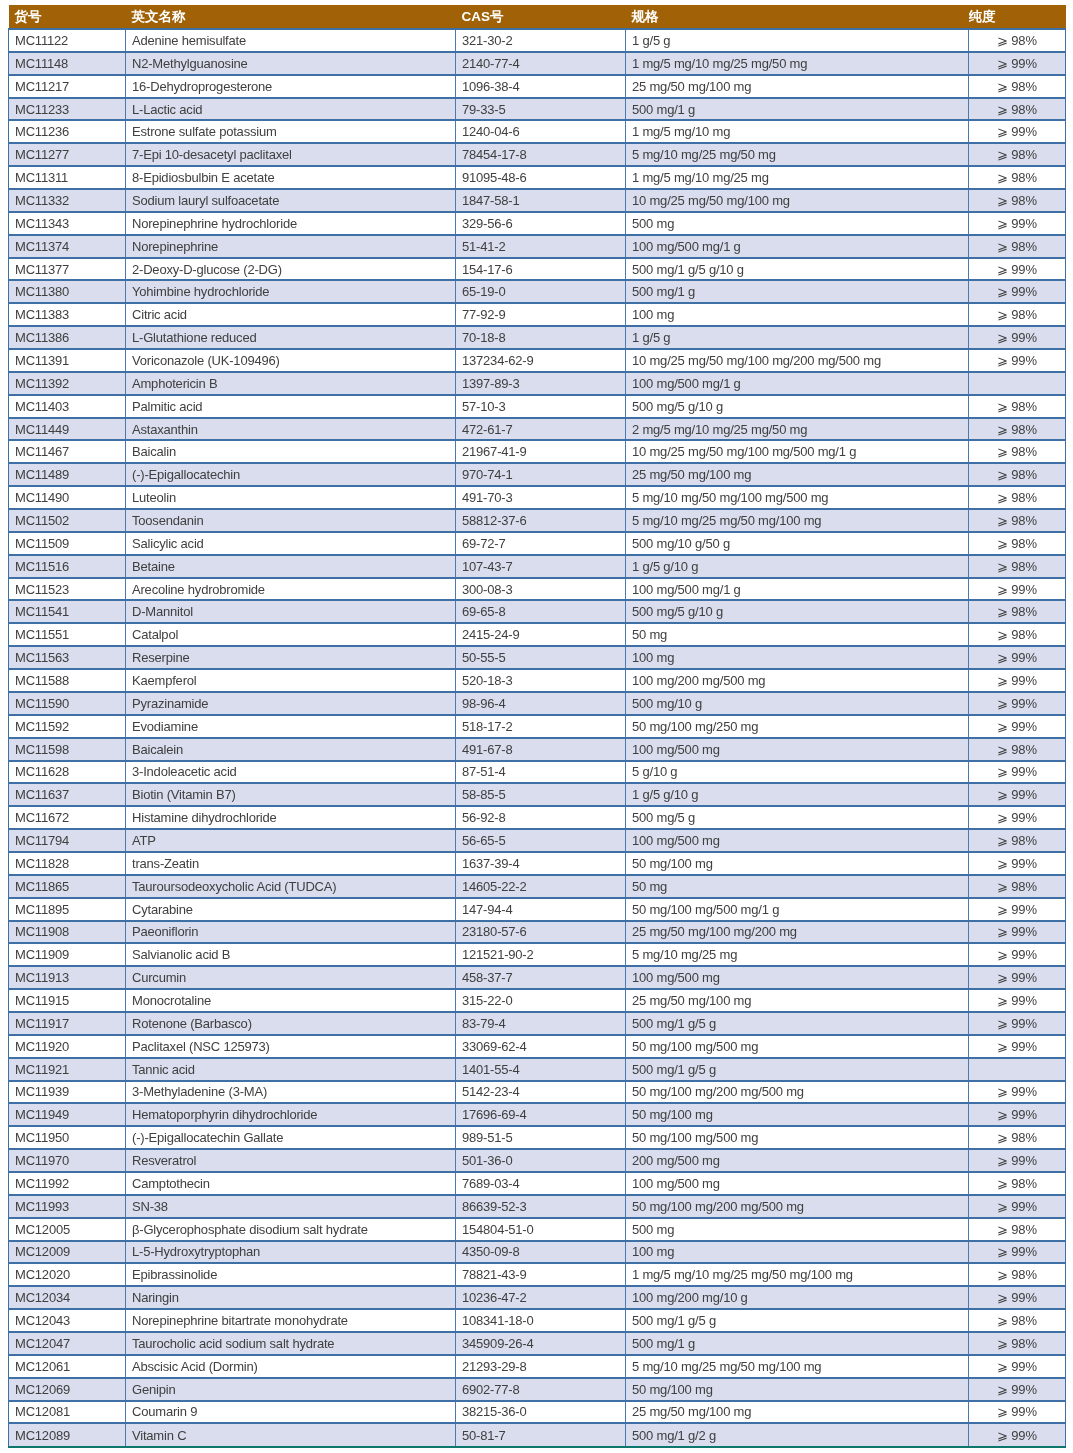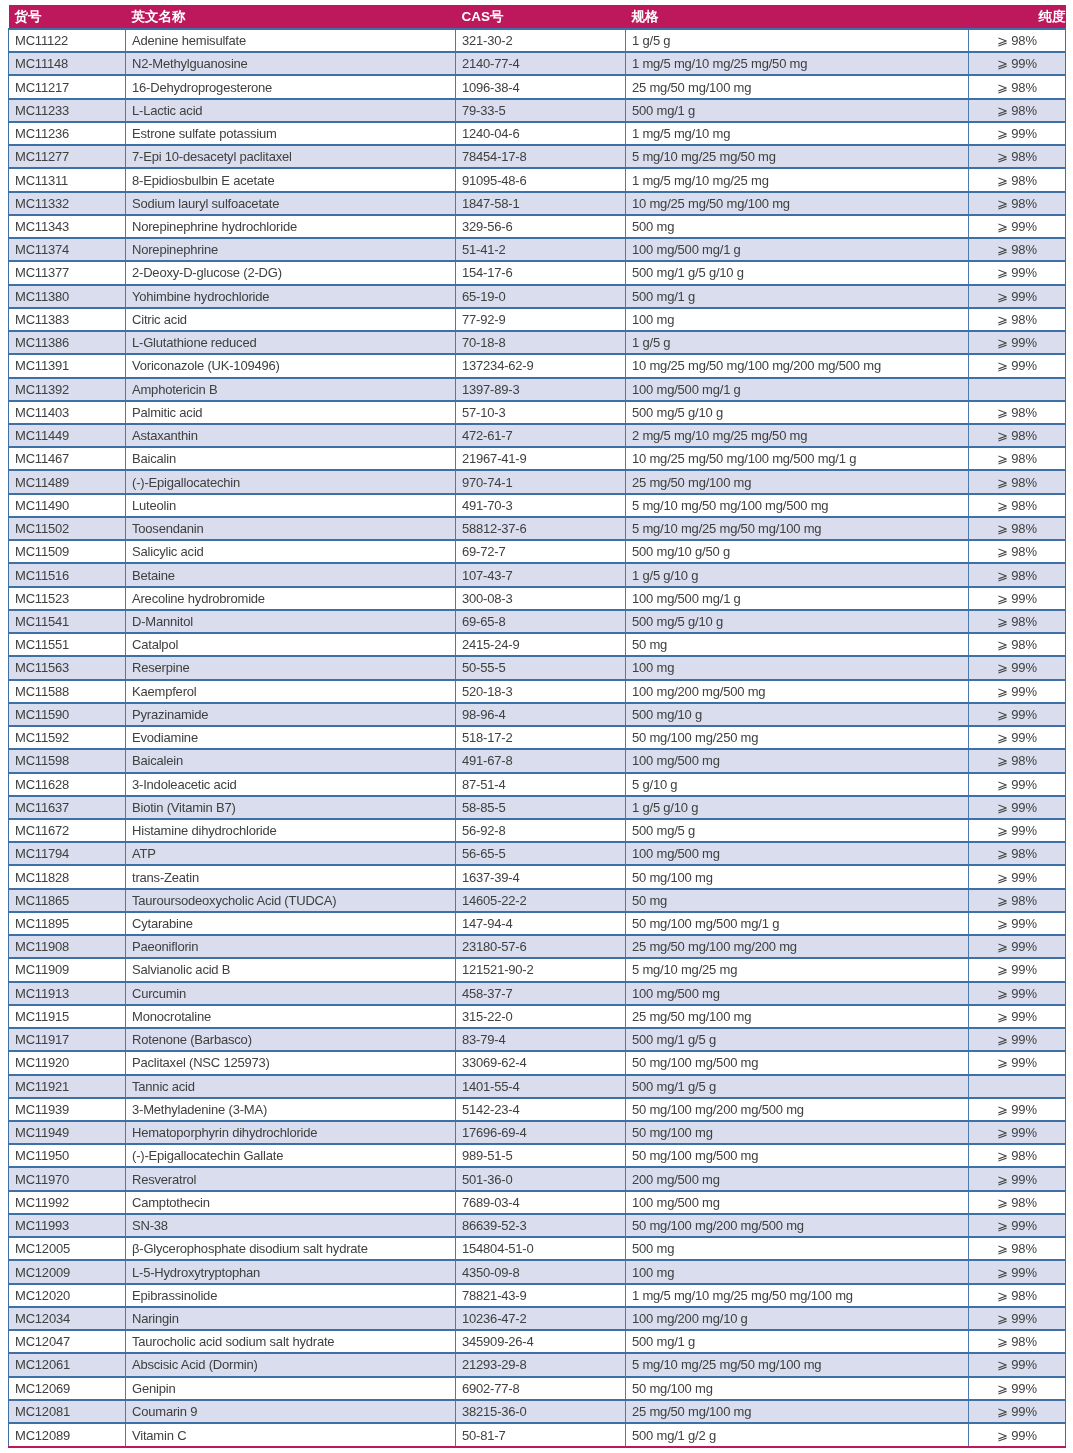--- a/index.html
+++ b/index.html
@@ -22,32 +22,32 @@
   .catalog-table {
     position: absolute;
     left: 8px;
     top: 5px;
     width: 1057px;
     height: 1443px;
     border-collapse: collapse;
     table-layout: fixed;
   }
   .catalog-table thead th {
-    background: #be185d;
+    background: #a16207;
     color: #ffffff;
     font-size: 13.5px;
     font-weight: bold;
     text-align: left;
     padding: 0 0 0 6px;
     height: 23px;
     white-space: nowrap;
     overflow: hidden;
   }
   .catalog-table thead th.col-purity {
-    text-align: right;
+    text-align: left;
     padding: 0;
   }
   .catalog-table tbody td {
     color: #404040;
     font-size: 13px;
     letter-spacing: -0.2px;
     padding: 0 0 0 6px;
     white-space: nowrap;
     overflow: hidden;
     border-top: 2px solid #3e6fa5;
@@ -60,21 +60,21 @@
   }
   .catalog-table tbody td:last-child {
     border-right: 1px solid #3e6fa5;
     text-align: center;
     padding: 0;
   }
   .catalog-table tbody tr:nth-child(even) td {
     background: #d9dded;
   }
   .catalog-table tbody tr:last-child td {
-    border-bottom: 2px solid #be185d;
+    border-bottom: 2px solid #0f766e;
   }
 </style>
 </head>
 <body>
 
 <div class="page">
   <table class="catalog-table">
     <colgroup>
       <col style="width:117px">
       <col style="width:330px">
@@ -478,20 +478,27 @@
           <td class="col-purity">⩾ 98%</td>
         </tr>
         <tr>
           <td class="col-code">MC12034</td>
           <td class="col-name">Naringin</td>
           <td class="col-cas">10236-47-2</td>
           <td class="col-spec">100 mg/200 mg/10 g</td>
           <td class="col-purity">⩾ 99%</td>
         </tr>
         <tr>
+          <td class="col-code">MC12043</td>
+          <td class="col-name">Norepinephrine bitartrate monohydrate</td>
+          <td class="col-cas">108341-18-0</td>
+          <td class="col-spec">500 mg/1 g/5 g</td>
+          <td class="col-purity">⩾ 98%</td>
+        </tr>
+        <tr>
           <td class="col-code">MC12047</td>
           <td class="col-name">Taurocholic acid sodium salt hydrate</td>
           <td class="col-cas">345909-26-4</td>
           <td class="col-spec">500 mg/1 g</td>
           <td class="col-purity">⩾ 98%</td>
         </tr>
         <tr>
           <td class="col-code">MC12061</td>
           <td class="col-name">Abscisic Acid (Dormin)</td>
           <td class="col-cas">21293-29-8</td>

